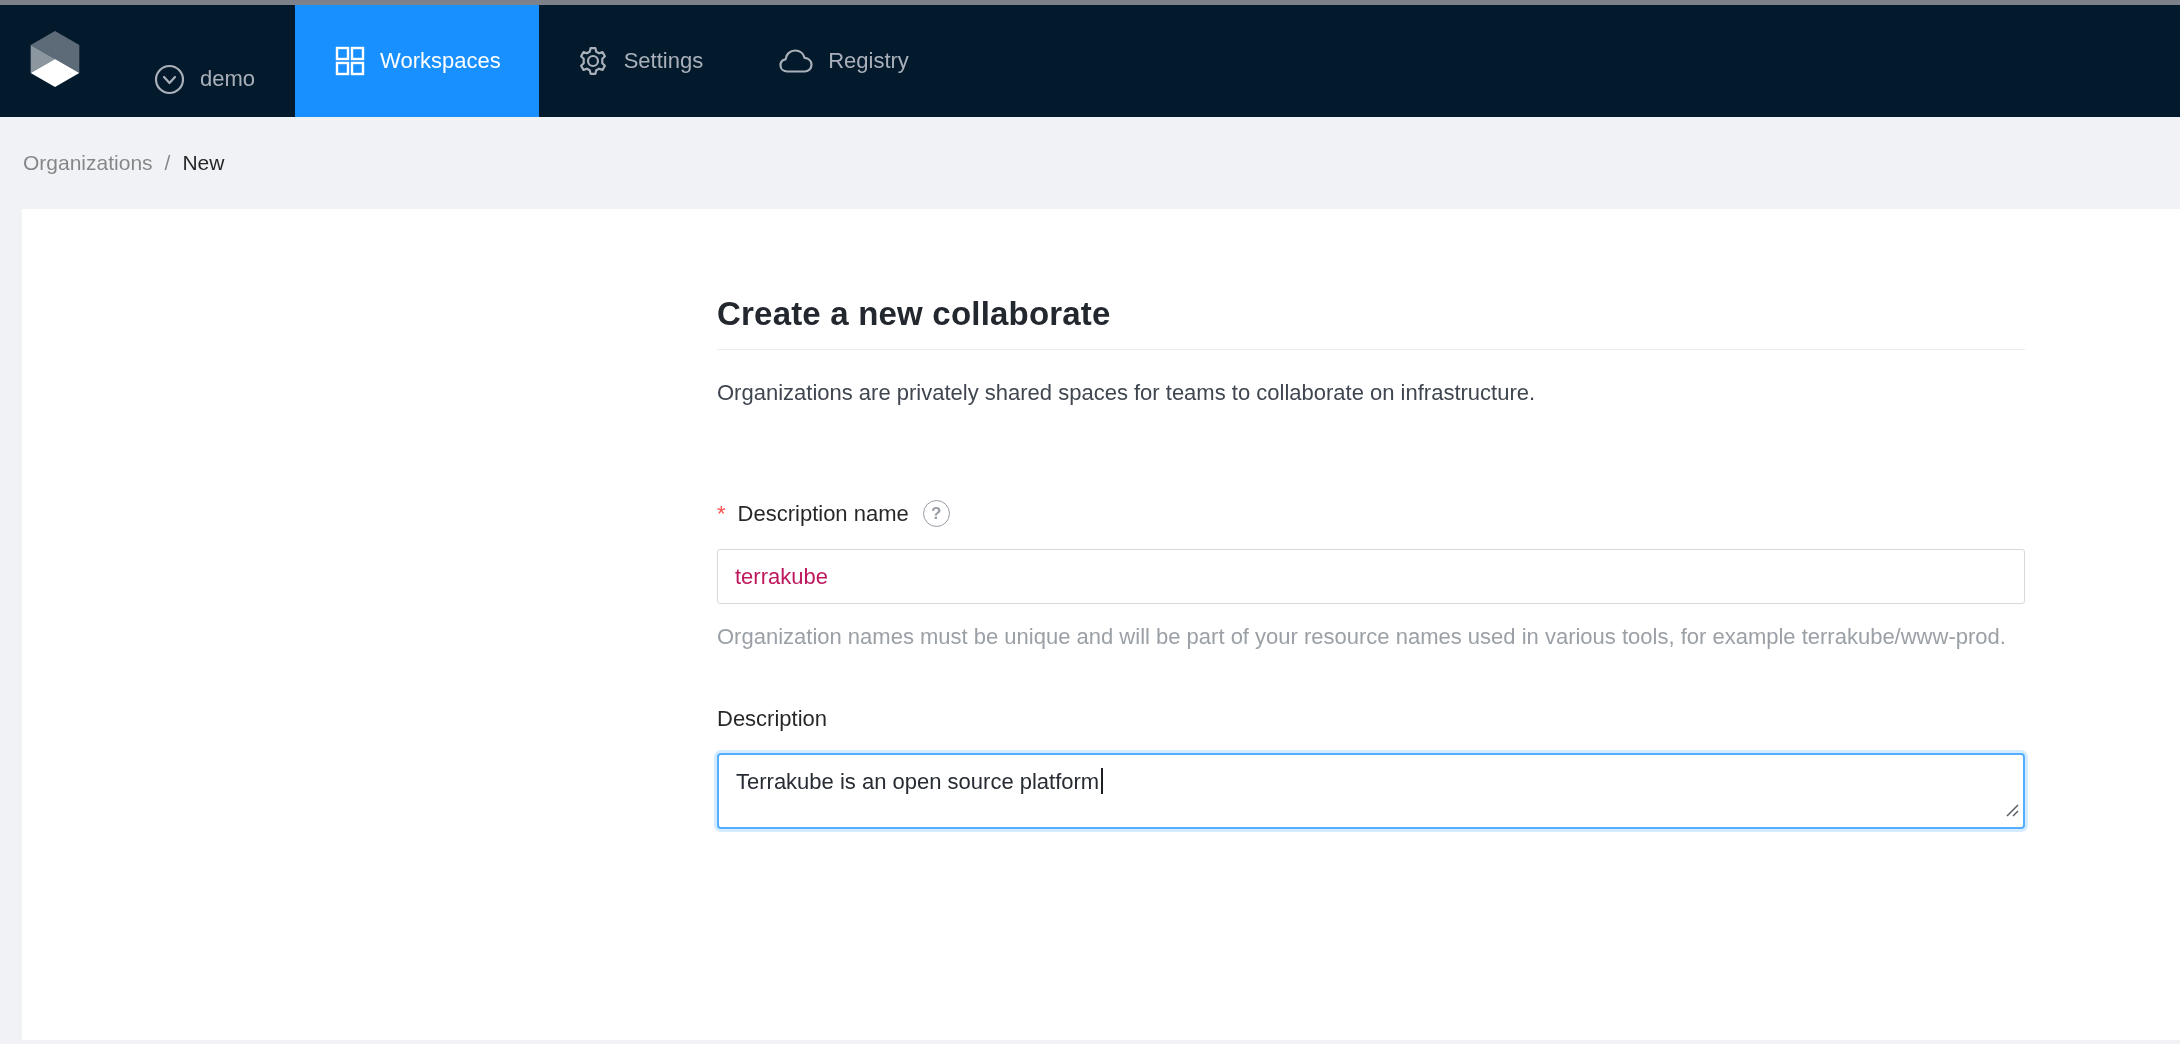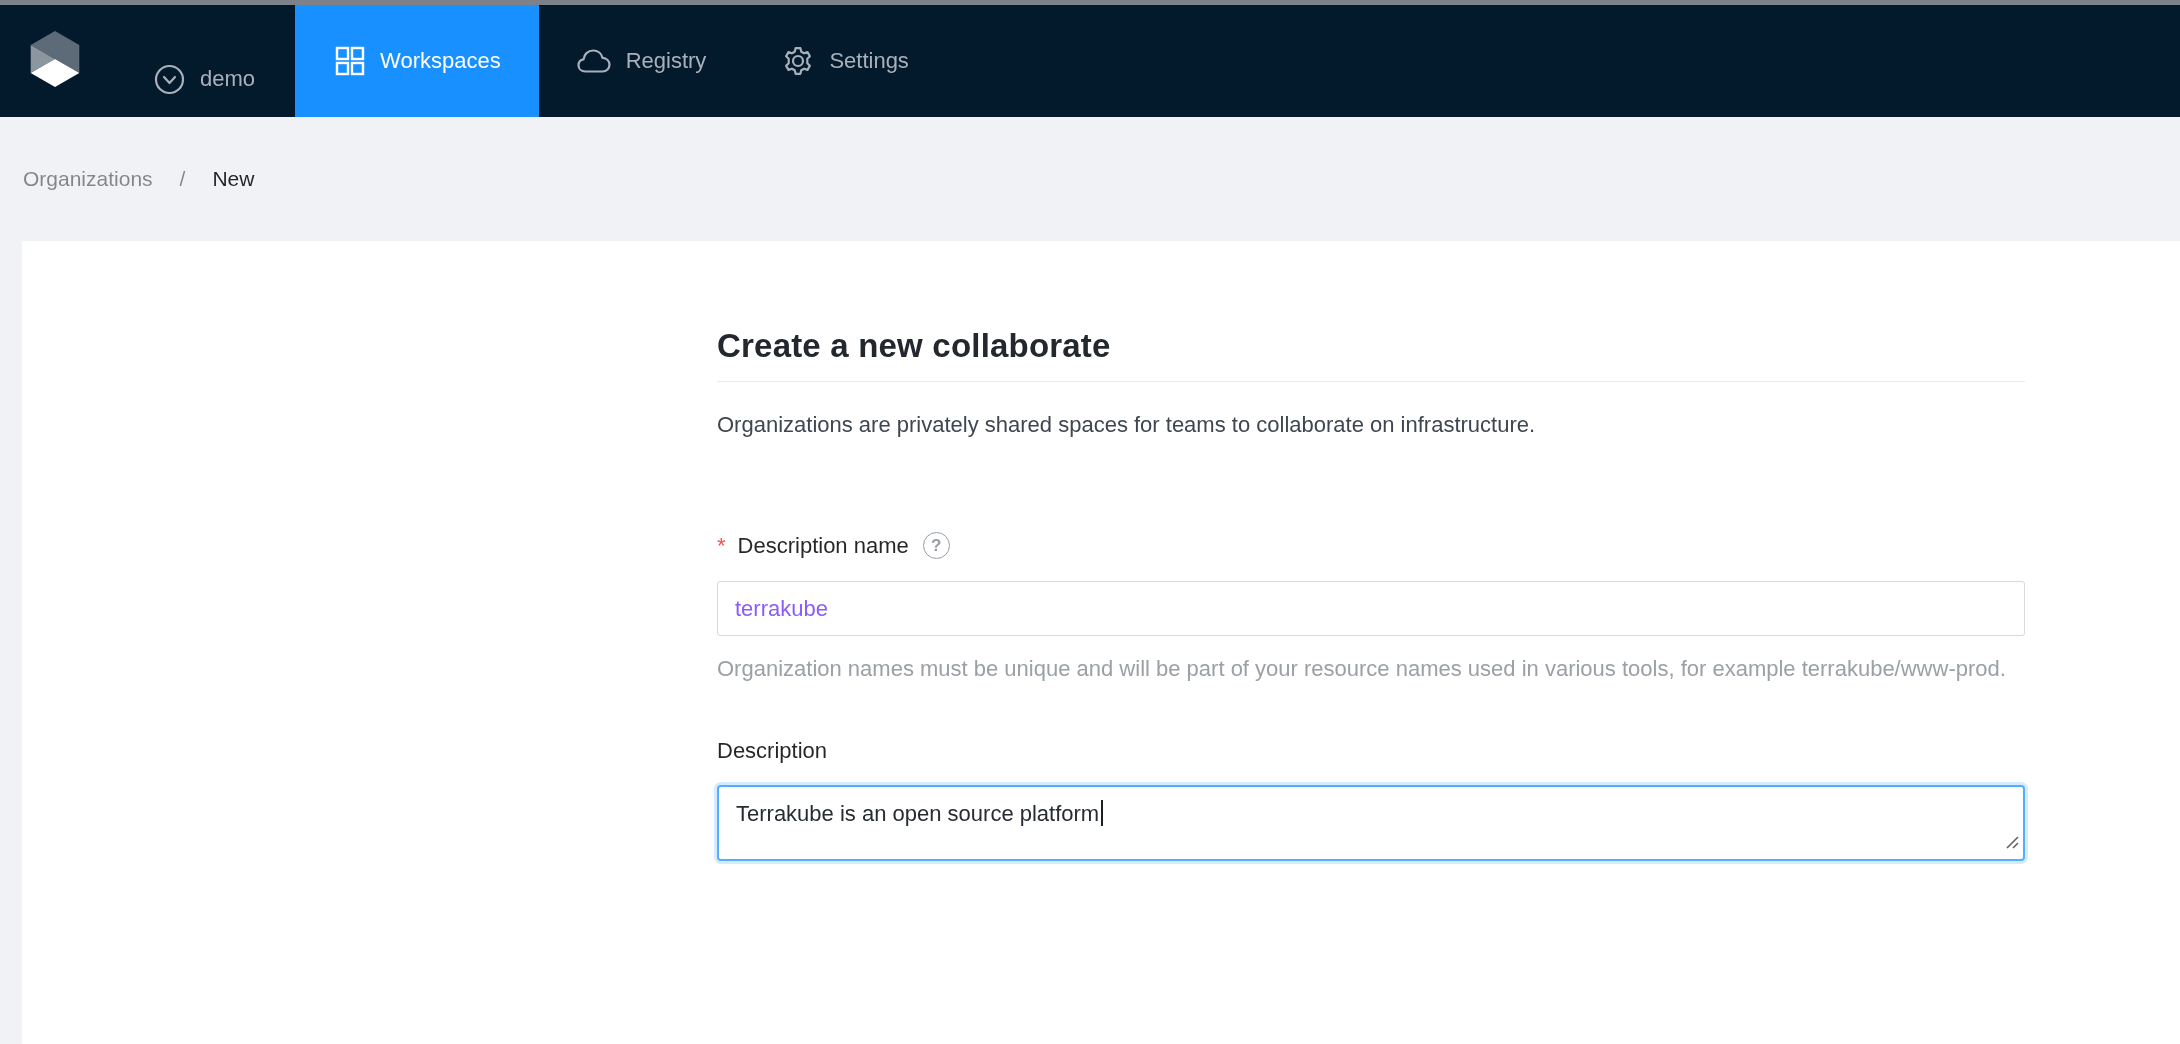--- a/index.html
+++ b/index.html
@@ -34,23 +34,23 @@
     color: #a9b0ba; font-size: 22px; cursor: pointer;
   }
   .nav-item.active {
     background: #1890ff; color: #ffffff; margin-left: 30px; padding-left: 40px;
   }
   .nav-item.active svg { stroke: #ffffff; }
   .nav-icon { display: flex; align-items: center; }
 
   
   .breadcrumb-bar {
-    height: 124px; background: #f0f2f5;
+    height: 92px; background: #f0f2f5;
     display: flex; align-items: center;
-    padding-left: 23px; font-size: 21px; gap: 15px;
+    padding-left: 23px; font-size: 21px;
   }
   .crumb-muted { color: rgba(0,0,0,0.45); cursor: pointer; }
   .crumb-sep { color: rgba(0,0,0,0.45); padding: 0 12px; }
   .crumb-current { color: rgba(0,0,0,0.85); }
 
   
   .card {
     margin-left: 22px;
     background: #ffffff;
     height: 831px;
@@ -82,21 +82,21 @@
   .q-icon {
     width: 27px; height: 27px; margin-left: 4px;
     border: 1.6px solid #979ca4; border-radius: 50%;
     color: #979ca4; font-size: 17px; font-weight: bold;
     display: inline-flex; align-items: center; justify-content: center;
     cursor: pointer;
   }
   .text-input {
     margin-top: 22px; width: 100%; height: 55px;
     border: 1px solid #d9d9d9; border-radius: 3px;
-    padding: 0 17px; font-size: 22px; color: #8b5cf6;
+    padding: 0 17px; font-size: 22px; color: #be185d;
     font-family: "Liberation Sans", sans-serif;
     outline: none; display: block; background: #fff;
   }
   .help-text {
     margin-top: 13px; font-size: 22px; line-height: 39px;
     color: #9aa0a6;
   }
   .desc-label { margin-top: 50px; font-size: 22px; color: rgba(0,0,0,0.85); }
 
   .textarea-box {
@@ -157,36 +157,36 @@
         <rect x="17" y="2" width="11" height="11"></rect>
         <rect x="2" y="17" width="11" height="11"></rect>
         <rect x="17" y="17" width="11" height="11"></rect>
       </svg>
     </span>
     <span>Workspaces</span>
   </div>
 
   <div class="nav-item">
     <span class="nav-icon">
-      <svg width="34" height="26" viewBox="0 0 34 26" fill="none" stroke="#a9b0ba" stroke-width="2.2" stroke-linejoin="round">
-        <path d="M8.5 23.5 C4 23.5 1.5 20.5 1.5 17.2 C1.5 14.2 3.6 11.8 6.6 11.3 C6.9 6.6 10.9 2.5 16.2 2.5 C20.8 2.5 24.6 5.5 25.6 9.9 C29.5 10.3 32.5 13 32.5 16.7 C32.5 20.4 29.6 23.5 25.6 23.5 Z"></path>
-      </svg>
-    </span>
-    <span>Registry</span>
-  </div>
-
-  <div class="nav-item">
-    <span class="nav-icon">
       <svg width="32" height="32" viewBox="0 0 32 32" fill="none" stroke="#a9b0ba">
         <circle cx="16" cy="16" r="5" stroke-width="2.2"></circle>
         <path stroke-width="2.2" stroke-linejoin="round" d="
           M13.6 3.2 L18.4 3.2 L19.3 6.7 L22.1 8.3 L25.5 7.1 L27.9 11.3 L25.3 13.8 L25.3 18.2 L27.9 20.7 L25.5 24.9 L22.1 23.7 L19.3 25.3 L18.4 28.8 L13.6 28.8 L12.7 25.3 L9.9 23.7 L6.5 24.9 L4.1 20.7 L6.7 18.2 L6.7 13.8 L4.1 11.3 L6.5 7.1 L9.9 8.3 L12.7 6.7 Z"></path>
       </svg>
     </span>
     <span>Settings</span>
+  </div>
+
+  <div class="nav-item">
+    <span class="nav-icon">
+      <svg width="34" height="26" viewBox="0 0 34 26" fill="none" stroke="#a9b0ba" stroke-width="2.2" stroke-linejoin="round">
+        <path d="M8.5 23.5 C4 23.5 1.5 20.5 1.5 17.2 C1.5 14.2 3.6 11.8 6.6 11.3 C6.9 6.6 10.9 2.5 16.2 2.5 C20.8 2.5 24.6 5.5 25.6 9.9 C29.5 10.3 32.5 13 32.5 16.7 C32.5 20.4 29.6 23.5 25.6 23.5 Z"></path>
+      </svg>
+    </span>
+    <span>Registry</span>
   </div>
 
 </div>
 
 <div class="breadcrumb-bar">
   <span class="crumb-muted">Organizations</span>
   <span class="crumb-sep">/</span>
   <span class="crumb-current">New</span>
 </div>
 

